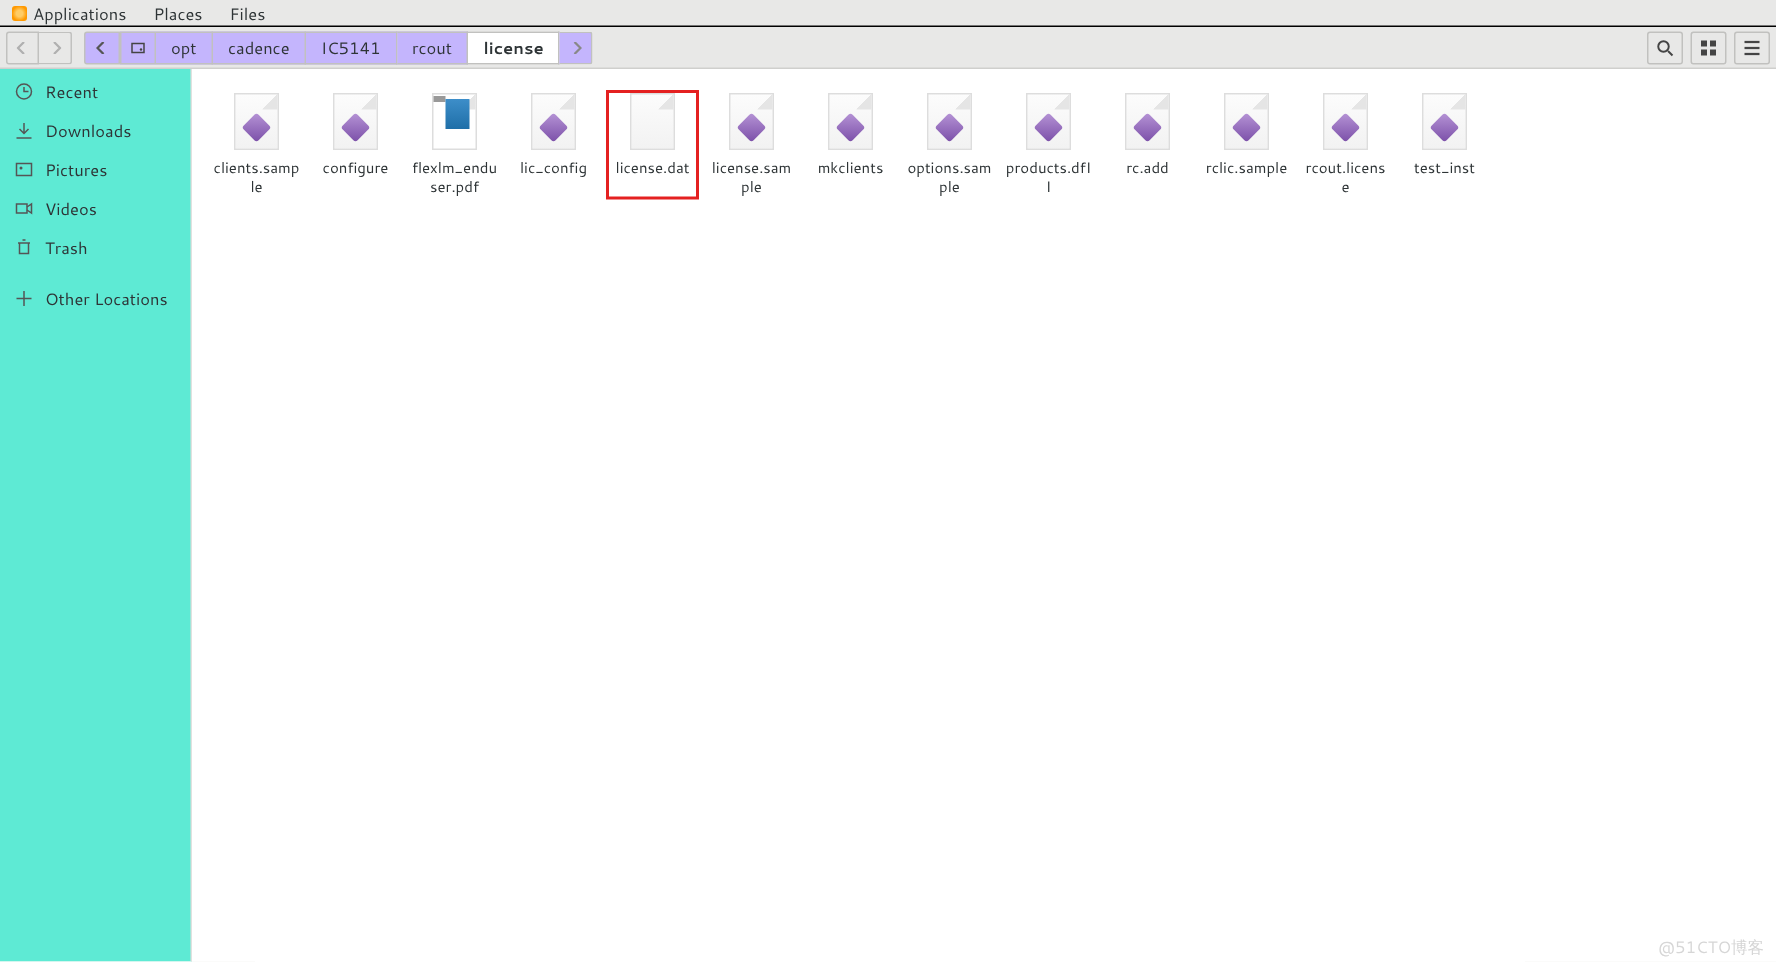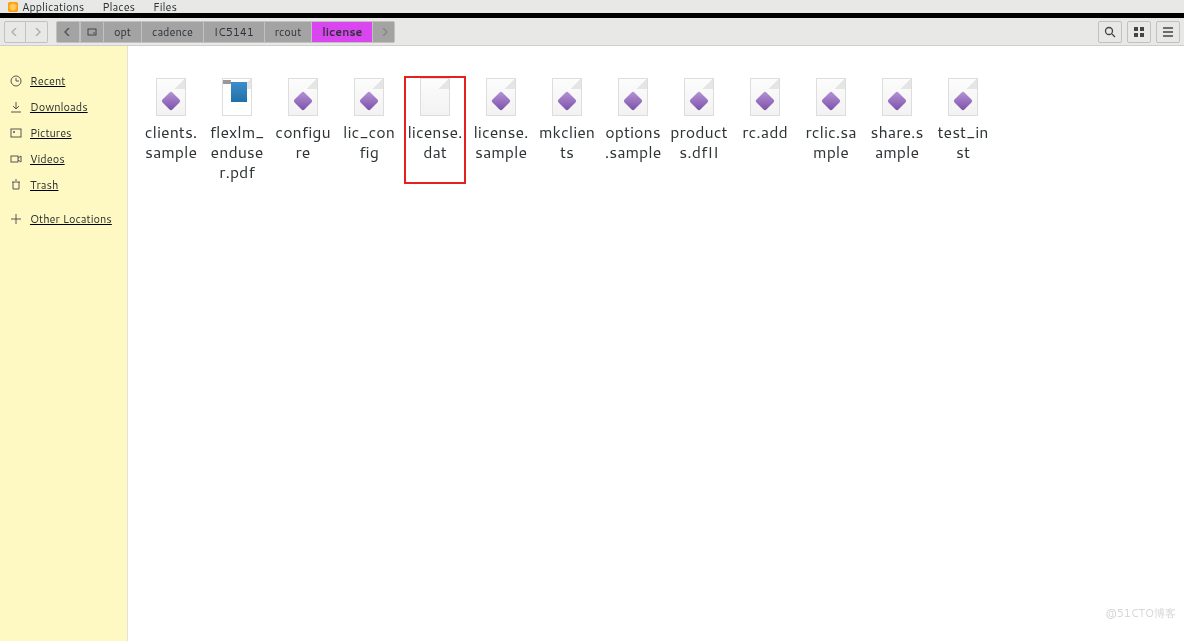--- a/index.html
+++ b/index.html
@@ -1,58 +1,58 @@
 <!DOCTYPE html>
 <html><head>
 <meta charset="utf-8">
 <style>
 * { margin: 0; padding: 0; box-sizing: border-box; font-family: "Cantarell", "Ubuntu", sans-serif; }
 body { width: 1184px; height: 641px; background: #f6f5f4; overflow: hidden; position: relative; }
 
 
-.menubar { height: 18px; background: #e8e8e7; border-bottom: 5px solid #000000; display: flex; align-items: center; padding-left: 8px; font-size: 11px; color: #2e3436; }
+.menubar { height: 18px; background: #e8e8e7; border-bottom: 1px solid #000000; display: flex; align-items: center; padding-left: 8px; font-size: 11px; color: #2e3436; }
 .menubar .gnome-icon { width: 10px; height: 10px; margin-right: 4px; background: radial-gradient(circle, #fc6 30%, #f90 70%); border-radius: 2px; }
 .menubar span { margin-right: 18px; cursor: default; }
 
 
 .toolbar { height: 28px; background: #e8e8e7; border-bottom: 1px solid #cfcfcd; display: flex; align-items: center; padding: 0 4px; }
 .toolbar-left { display: flex; align-items: center; flex: 1; }
 .nav-btn { width: 22px; height: 22px; display: inline-flex; align-items: center; justify-content: center; border: 1px solid #c1c1bf; background: #e8e8e7; margin-right: 2px; border-radius: 2px; cursor: pointer; color: #555; font-size: 10px; }
 .nav-btn.joined-left { border-radius: 2px 0 0 2px; margin-right: 0; }
 .nav-btn.joined-right { border-radius: 0 2px 2px 0; margin-right: 8px; border-left: none; }
 .nav-btn.disabled { color: #b0b0b0; }
 
 .breadcrumb { display: flex; align-items: center; }
-.crumb { height: 22px; padding: 0 10px; display: inline-flex; align-items: center; font-size: 11px; color: #2e3436; border: 1px solid #c1c1bf; border-left: none; background: #a3a3a3; cursor: pointer; }
+.crumb { height: 22px; padding: 0 10px; display: inline-flex; align-items: center; font-size: 11px; color: #2e3436; border: 1px solid #c1c1bf; border-left: none; background: #c4b5fd; cursor: pointer; }
 .crumb.first { border-left: 1px solid #c1c1bf; border-radius: 2px 0 0 2px; width: 24px; padding: 0; justify-content: center; }
-.crumb.active { background: #d946ef; font-weight: 600; text-align: right; }
+.crumb.active { background: #ffffff; font-weight: 600; text-align: right; }
 .crumb.overflow { width: 22px; padding: 0; justify-content: center; border-radius: 0 2px 2px 0; color: #888; }
 
 .toolbar-right { display: flex; align-items: center; }
 .tool-btn { width: 24px; height: 22px; display: inline-flex; align-items: center; justify-content: center; border: 1px solid #c1c1bf; background: #e8e8e7; border-radius: 2px; cursor: pointer; margin-left: 5px; color: #444; }
 
 
 .main { display: flex; height: calc(100% - 46px); }
-.sidebar { width: 128px; background: #fef9c3; border-right: 1px solid #e1e1df; padding-top: 22px; text-decoration: underline; }
+.sidebar { width: 128px; background: #5eead4; border-right: 1px solid #e1e1df; padding-top: 2px; }
 .side-item { display: flex; align-items: center; height: 26px; padding-left: 10px; font-size: 11px; color: #2e3436; cursor: pointer; gap: 8px; }
 .side-icon { width: 12px; height: 12px; display: inline-flex; align-items: center; justify-content: center; color: #555; }
 
 .content { flex: 1; background: #fff; display: flex; flex-wrap: wrap; align-content: flex-start; padding: 14px 10px; gap: 0; }
-.file-item { width: 62px; text-align: center; font-size: 16px; color: #2e3436; margin: 16px 2px; cursor: pointer; padding: 2px; }
+.file-item { width: 62px; text-align: center; font-size: 10px; color: #2e3436; margin: 0 2px; cursor: pointer; padding: 2px; }
 .file-item.highlighted { outline: 2px solid #e42020; outline-offset: -2px; }
 .file-icon { width: 36px; height: 40px; margin: 0 auto 4px; position: relative; }
 .file-icon .page { width: 30px; height: 38px; background: linear-gradient(#fcfcfc,#f2f2f2); border: 1px solid #ddd; margin: 0 auto; position: relative; }
 .file-icon .page::before { content: ""; position: absolute; top: 0; right: 0; width: 10px; height: 10px; background: linear-gradient(135deg, transparent 49%, #e5e5e5 50%); }
 .file-icon .diamond { width: 14px; height: 14px; background: linear-gradient(135deg,#b694d6,#7b4fa8); transform: rotate(45deg); position: absolute; bottom: 10px; left: 50%; margin-left: -7px; border-radius: 2px; }
 .file-icon.pdf .page { background: #fff; }
 .file-icon.pdf::after { content: ""; position: absolute; top: 4px; left: 12px; width: 16px; height: 20px; background: linear-gradient(#3d8ec9,#1f6fa8); }
 .file-icon.pdf .bar { position: absolute; top: 2px; left: 4px; width: 8px; height: 4px; background: #999; }
 .file-label { line-height: 1.25; word-break: break-word; }
 
-.watermark { position: absolute; bottom: 20px; right: 8px; font-size: 11px; color: #d6d6d6; }
+.watermark { position: absolute; bottom: 2px; right: 8px; font-size: 11px; color: #d6d6d6; }
 </style>
 </head>
 <body>
 
 <div class="menubar">
   <div class="gnome-icon"></div>
   <span>Applications</span>
   <span>Places</span>
   <span>Files</span>
 </div>
@@ -178,38 +178,38 @@
 
   <div class="content" id="file-grid">
       <div class="file-item">
         <div class="file-icon">
           <div class="page"></div>
           <div class="diamond"></div>
         </div>
         <div class="file-label">clients.sample</div>
       </div>
       <div class="file-item">
+        <div class="file-icon">
+          <div class="page"></div>
+          <div class="diamond"></div>
+        </div>
+        <div class="file-label">configure</div>
+      </div>
+      <div class="file-item">
         <div class="file-icon pdf">
           <div class="page"></div>
           <div class="bar"></div>
         </div>
         <div class="file-label">flexlm_enduser.pdf</div>
       </div>
       <div class="file-item">
         <div class="file-icon">
           <div class="page"></div>
           <div class="diamond"></div>
         </div>
-        <div class="file-label">configure</div>
-      </div>
-      <div class="file-item">
-        <div class="file-icon">
-          <div class="page"></div>
-          <div class="diamond"></div>
-        </div>
         <div class="file-label">lic_config</div>
       </div>
       <div class="file-item highlighted">
         <div class="file-icon">
           <div class="page"></div>
         </div>
         <div class="file-label">license.dat</div>
       </div>
       <div class="file-item">
         <div class="file-icon">
@@ -251,21 +251,21 @@
           <div class="page"></div>
           <div class="diamond"></div>
         </div>
         <div class="file-label">rclic.sample</div>
       </div>
       <div class="file-item">
         <div class="file-icon">
           <div class="page"></div>
           <div class="diamond"></div>
         </div>
-        <div class="file-label">share.sample</div>
+        <div class="file-label">rcout.license</div>
       </div>
       <div class="file-item">
         <div class="file-icon">
           <div class="page"></div>
           <div class="diamond"></div>
         </div>
         <div class="file-label">test_inst</div>
       </div>
     </div>
 </div>

